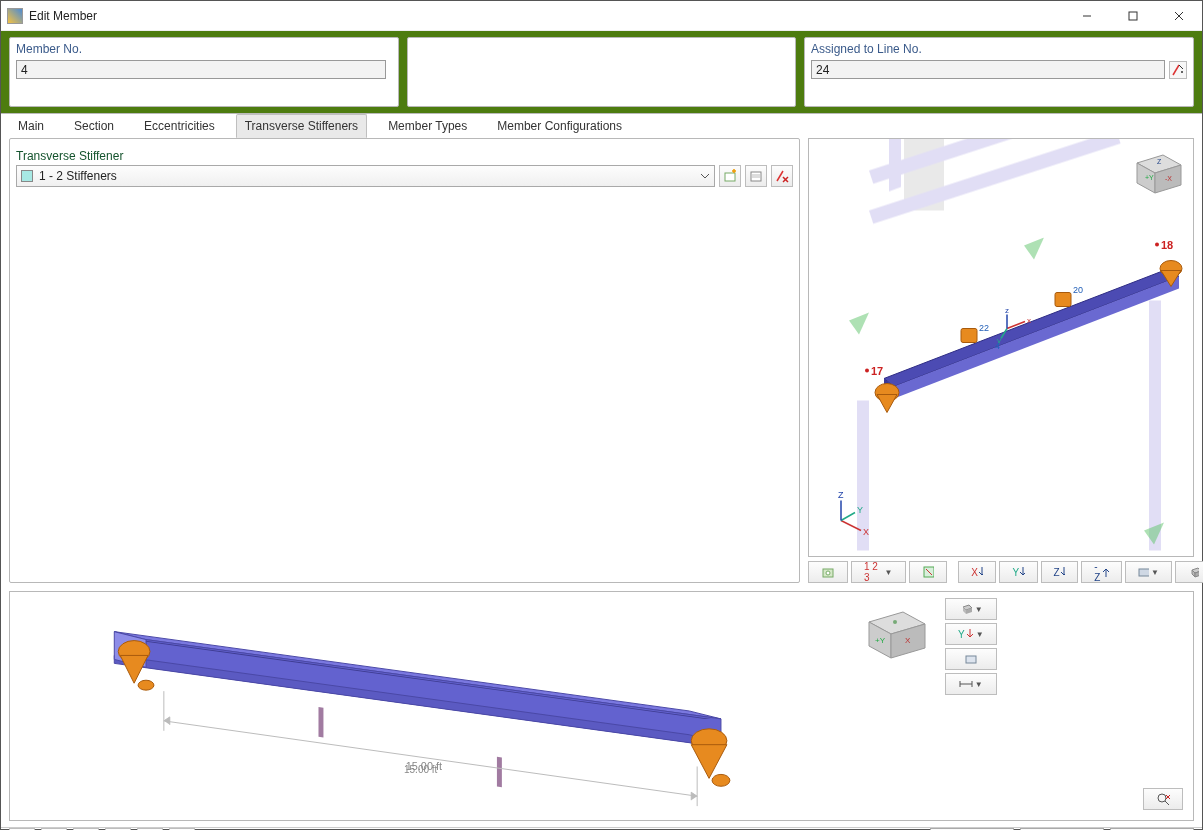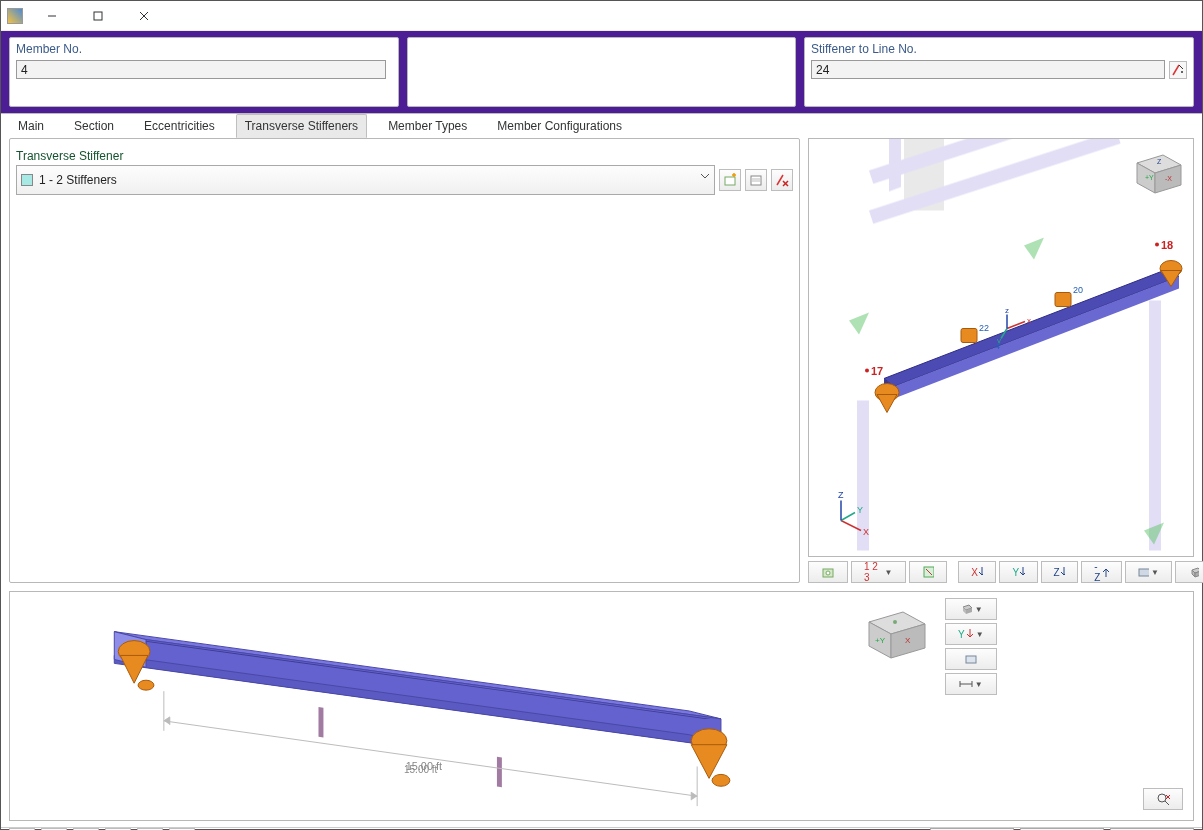--- a/index.html
+++ b/index.html
@@ -7,21 +7,21 @@
   .window { width: 1203px; height: 830px; border: 1px solid #555; background: #fff; display: flex; flex-direction: column; }
 
   
   .titlebar { height: 30px; display: flex; align-items: center; padding: 0 0 0 6px; background: #fff; border-bottom: 1px solid #eee; }
   .titlebar .app-icon { width: 16px; height: 16px; margin-right: 6px; background: linear-gradient(45deg,#f5c242,#4d8bd3); border:1px solid #999; }
   .titlebar .title { flex: 1; }
   .winbtns { display: flex; }
   .winbtn { width: 46px; height: 30px; display:flex; align-items:center; justify-content:center; }
 
   
-  .header-panels { display: flex; gap: 8px; padding: 6px 8px; border-bottom: 1px solid #bbb; background:#4c1d95; }
+  .header-panels { display: flex; gap: 8px; padding: 6px 8px; border-bottom: 1px solid #bbb; background:#4d7c0f; }
   .panel { border: 1px solid #b8b8b8; background: #fff; border-radius: 2px; padding: 4px 6px 6px 6px; position:relative; }
   .panel-title { color: #3a5a8a; font-weight: 400; margin-bottom: 4px; }
   #panel-member { width: 390px; height: 70px; }
   #panel-mid { flex:1; height:70px; }
   #panel-line { width: 390px; height: 70px; }
   .input-field { width: 370px; border:1px solid #999; background:#f3f3f3; padding: 2px 4px; height: 19px; display:flex; align-items:center; }
   #panel-line .row { display:flex; gap:4px; align-items:center;}
   #panel-line .input-field { width: 364px; }
   .iconbtn-small { width: 18px; height: 18px; border:1px solid #bbb; background:#f7f7f7; display:flex; align-items:center; justify-content:center; }
 
@@ -29,21 +29,21 @@
   .tabs { display:flex; height: 24px; padding: 0 8px; gap: 12px; border-bottom: none; background:#fff; }
   .tab { padding: 4px 8px; border:1px solid transparent; cursor:default; color:#333; }
   .tab.active { background: #e9e9e9; border:1px solid #bfbfbf; border-bottom:1px solid #e9e9e9; border-radius:2px 2px 0 0; }
 
   
   .main { flex:1; display:flex; gap:8px; padding: 0 8px 8px 8px; }
   .left-pane { flex:1; border:1px solid #b8b8b8; border-radius:2px; padding: 6px; background:#fff; }
   .section-heading { color:#3a5a8a; margin-bottom: 6px; }
   .field-label { color:#14532d; margin: 4px 0 2px 0; }
   .combo-row { display:flex; align-items:center; gap: 4px; }
-  .combo { flex:1; height: 30px; border:1px solid #a9a9a9; background:linear-gradient(#fdfdfd,#f0f0f0); display:flex; align-items:center; padding: 0 4px; position:relative; }
+  .combo { flex:1; height: 22px; border:1px solid #a9a9a9; background:linear-gradient(#fdfdfd,#f0f0f0); display:flex; align-items:center; padding: 0 4px; position:relative; }
   .combo .swatch { width:12px; height:12px; background:#a7e9e4; border:1px solid #888; margin-right:6px; }
   .combo .drop { position:absolute; right:2px; top:3px; width:14px; height:14px; display:flex; align-items:center; justify-content:center; }
   .rowbtn { width:22px; height:22px; border:1px solid #bdbdbd; background:linear-gradient(#fdfdfd,#ececec); display:flex; align-items:center; justify-content:center; font-size:11px; }
 
   .right-pane { width: 386px; display:flex; flex-direction:column; }
   .viewport3d { flex:1; border:1px solid #b8b8b8; background:#fff; position:relative; overflow:hidden; }
   .vp-toolbar { display:flex; gap:3px; padding-top:4px; justify-content:space-between; }
   .vp-toolbar-left, .vp-toolbar-right { display:flex; gap:3px; }
   .tb { height:22px; min-width:22px; padding:0 12px; border:1px solid #bdbdbd; background:linear-gradient(#fdfdfd,#ececec); display:flex; align-items:center; justify-content:center; font-size:10px; gap:1px;}
   .tb .dd { font-size:8px; color:#555; margin-left:1px;}
@@ -70,20 +70,21 @@
   .dim-text { position:absolute; font-size:10px; color:#888; }
 
 </style>
 </head>
 <body>
 
 <div class="window">
 
   <div class="titlebar">
     <div class="app-icon"></div>
+    <div class="title">Edit Member</div>
     <div class="winbtns">
       <div class="winbtn">
         <svg width="10" height="10">
             <line x1="1" y1="5" x2="9" y2="5" stroke="#333" stroke-width="1"></line>
           </svg>
       </div>
       <div class="winbtn">
         <svg width="10" height="10">
             <rect x="1" y="1" width="8" height="8" fill="none" stroke="#333" stroke-width="1"></rect>
           </svg>
@@ -99,21 +100,21 @@
 
   <div class="header-panels">
     <div class="panel" id="panel-member">
       <div class="panel-title">Member No.</div>
       <div class="input-field">
           <span>4</span>
         </div>
     </div>
     <div class="panel" id="panel-mid"></div>
     <div class="panel" id="panel-line">
-      <div class="panel-title">Stiffener to Line No.</div>
+      <div class="panel-title">Assigned to Line No.</div>
       <div class="row">
         <div class="input-field">
             <span>24</span>
           </div>
         <div class="iconbtn-small">
           <svg width="14" height="14">
               <path d="M2 12 L8 2" stroke="#d33" stroke-width="1.5"></path>
               <path d="M8 2 L12 6" fill="none" stroke="#333"></path>
               <circle cx="11" cy="9" r="1" fill="#333"></circle>
             </svg>

